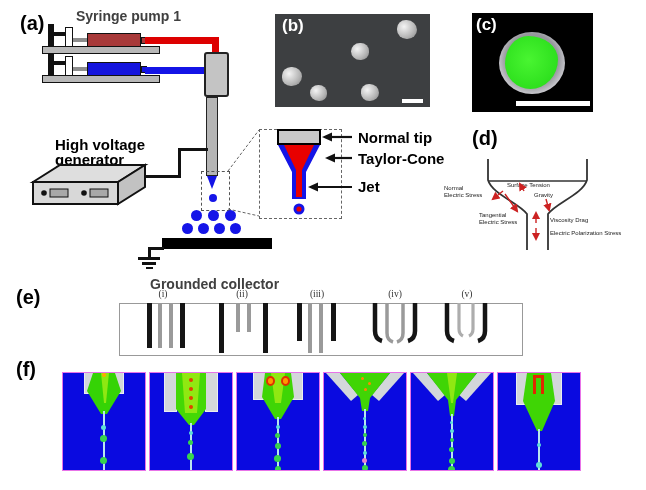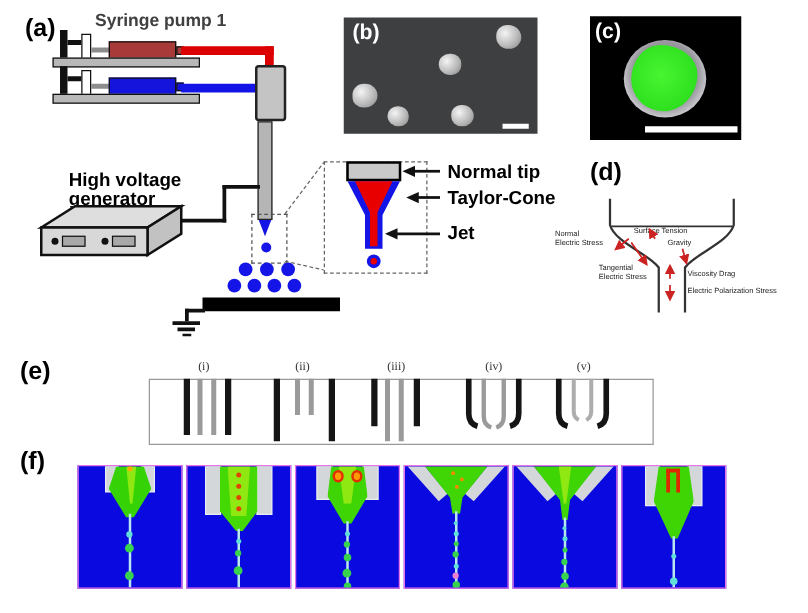--- a/index.html
+++ b/index.html
@@ -81,20 +81,21 @@
   </div>
 
   <div class="abs" style="left:162px;top:238px;width:110px;height:11px;background:#000"></div>
   <div>
     <div class="bar" style="left:148px;top:247px;width:16px;height:2.5px"></div>
     <div class="bar" style="left:148px;top:247px;width:2.5px;height:10px"></div>
     <div class="bar" style="left:138px;top:257px;width:22px;height:3px"></div>
     <div class="bar" style="left:142px;top:262px;width:14px;height:2.5px"></div>
     <div class="bar" style="left:146px;top:266.5px;width:7px;height:2.5px"></div>
   </div>
+  <div class="cap" style="left:150px;top:276px">Grounded collector</div>
 
   <div class="abs" style="left:259px;top:129px;width:81px;height:88px;border:1.3px dashed #666;background:#fff"></div>
   <div class="abs" style="left:277px;top:129px;width:44px;height:16px;background:#c9c9c9;border:2.5px solid #000;box-sizing:border-box"></div>
   <div class="cap15" style="left:358px;top:129px">Normal tip</div>
   <div class="cap15" style="left:358px;top:150px">Taylor-Cone</div>
   <div class="cap15" style="left:358px;top:178px">Jet</div>
 
   <div class="abs" style="left:275px;top:14px;width:155px;height:93px;background:#3d3f41">
     <div class="wlabel" style="left:7px;top:2px">(b)</div>
     <div class="abs" style="left:122px;top:6px;width:20px;height:19px;border-radius:46% 54% 50% 50%;background:radial-gradient(circle at 35% 35%,#f4f4f4,#b5b5b5 60%,#808080)"></div>

